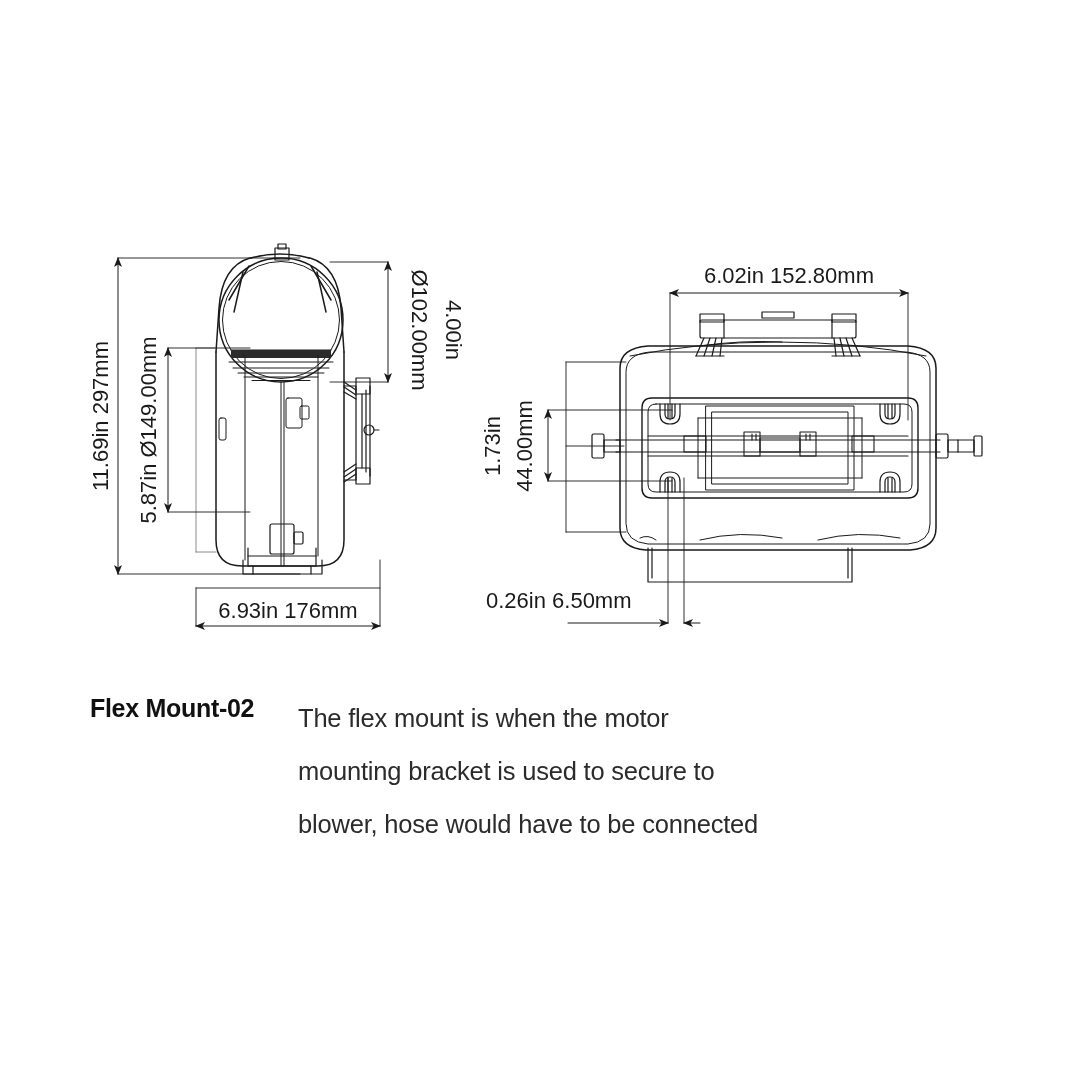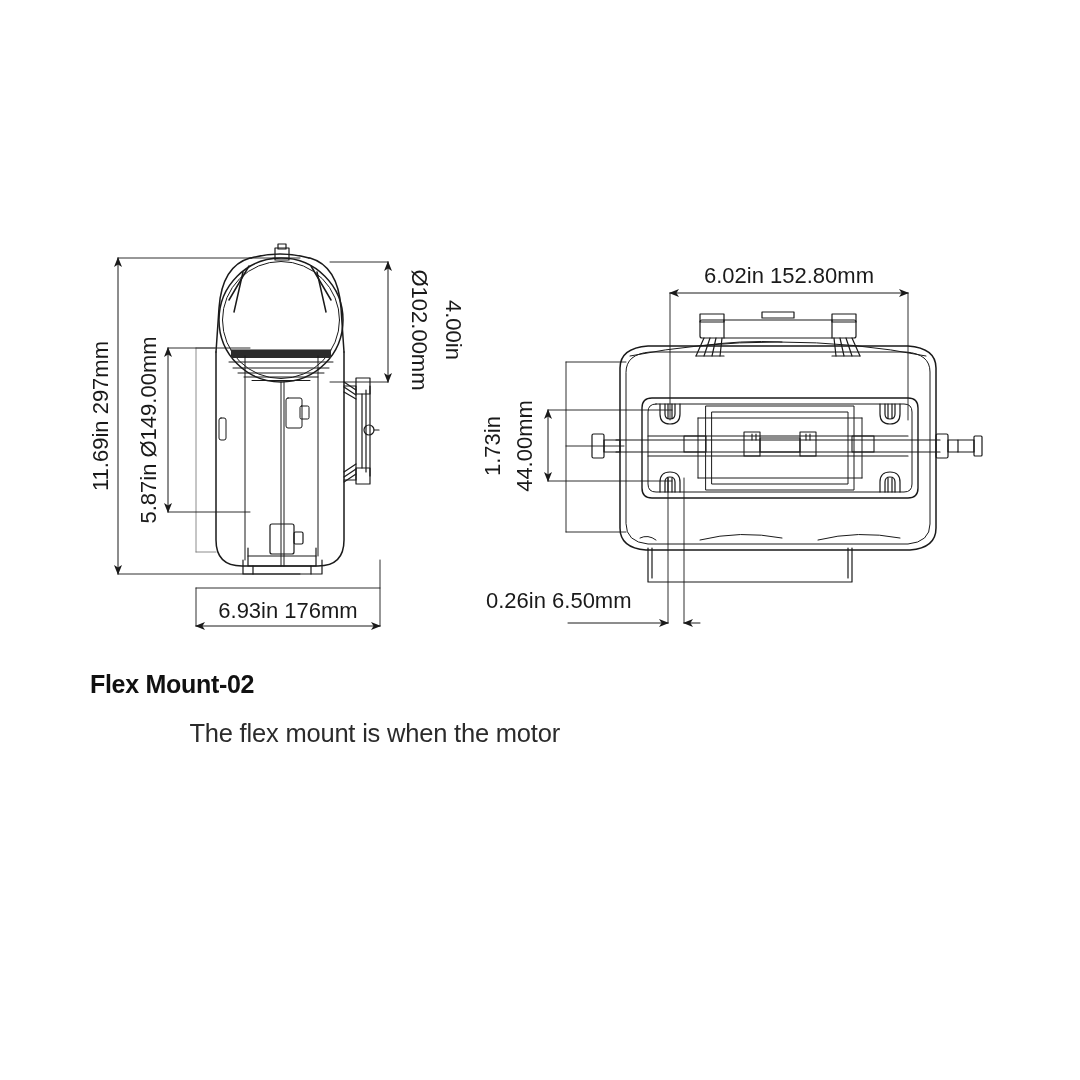--- a/index.html
+++ b/index.html
@@ -33,25 +33,24 @@
     height: 660px;
   }
   #drawing-area svg {
     display: block;
   }
 
   
   #caption-block {
     position: absolute;
     left: 0;
-    top: 652px;
+    top: 676px;
     width: 1080px;
     height: 240px;
     display: flex;
-    flex-direction: column;
     align-items: flex-start;
   }
 
   #caption-title {
     width: 290px;
     padding-left: 90px;
     box-sizing: border-box;
     font-size: 25px;
     font-weight: bold;
     color: #111111;
@@ -62,22 +61,21 @@
 
   #caption-body {
     width: 560px;
     font-size: 25.5px;
     line-height: 45px;
     color: #2b2b2b;
     padding-top: 12px;
     letter-spacing: -0.2px;
   }
   #caption-body p {
-    margin: 0;
-    text-align: right;
+    margin: 8px;
   }
 
   .txt {
     font-family: "Liberation Sans", sans-serif;
   }
 </style>
 </head>
 <body>
 
 <div id="page">
@@ -372,16 +370,18 @@
       </g>
 
       </g>
     </svg>
   </div>
 
   <div id="caption-block">
     <div id="caption-title">Flex Mount-02</div>
     <div id="caption-body">
       <p>The flex mount is when the motor</p>
+      <p>mounting bracket is used to secure to</p>
+      <p>blower, hose would have to be connected</p>
     </div>
   </div>
 
 </div>
 
 </body></html>

